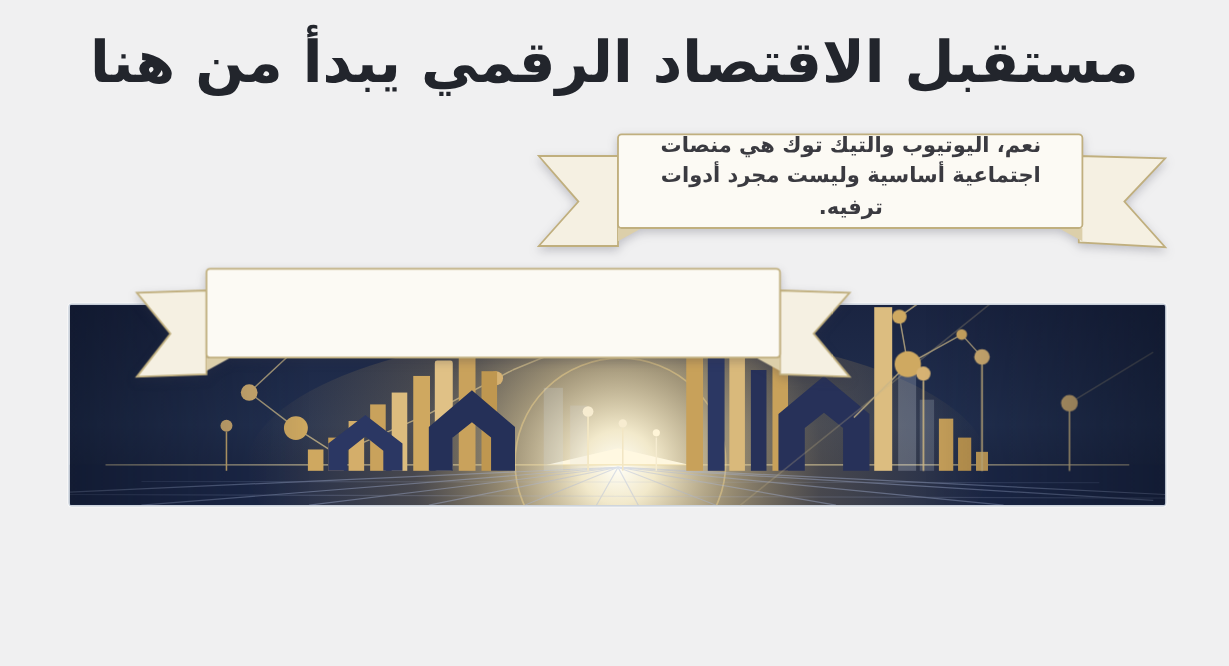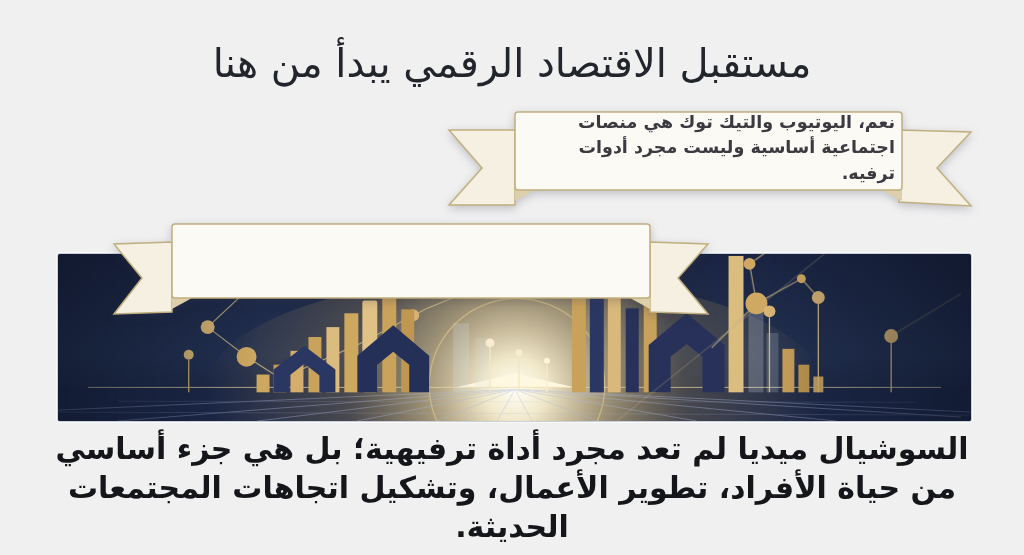--- a/index.html
+++ b/index.html
@@ -14,38 +14,37 @@
   body{
     background:var(--page-background,#f0f0f1);
     font-family:"DejaVu Sans",sans-serif;
     position:relative;
   }
   .stage{position:absolute;inset:0;}
 
   .title{
     position:absolute;top:24px;left:0;width:100%;
     text-align:center;direction:rtl;
-    font-size:40px;font-weight:normal;color:var(--title-text,#22252c);
+    font-size:48px;font-weight:bold;color:var(--title-text,#22252c);
     letter-spacing:-0.5px;
-    margin-top:16px;
   }
 
   .illustration{
     position:absolute;left:57px;top:253px;width:915px;height:169px;
     border-radius:3px;overflow:hidden;
     border:1px solid #c6cfdb;
     box-shadow:0 0 0 1px rgba(255,255,255,.6);
   }
   .illustration svg{display:block;width:100%;height:100%;}
 
   .ribbon{position:absolute;}
   .ribbon svg{position:absolute;inset:0;filter:drop-shadow(0 3px 4px rgba(50,50,70,.25));}
   .ribbon-text{
     position:absolute;display:flex;align-items:center;justify-content:center;
-    direction:rtl;text-align:right;color:#3a3a40;font-weight:bold;
+    direction:rtl;text-align:center;color:#3a3a40;font-weight:bold;
   }
   .ribbon1{left:447px;top:102px;width:526px;height:112px;}
   .ribbon1 .ribbon-text{left:76px;top:14px;width:372px;height:64px;font-size:17.5px;line-height:1.45;}
   .ribbon2{left:110px;top:216px;width:602px;height:106px;z-index:3;}
   .ribbon2 .ribbon-text{left:70px;top:12px;width:462px;height:60px;font-size:16.5px;line-height:1.4;}
 
   .footer{
     position:absolute;left:40px;right:40px;top:429px;
     direction:rtl;text-align:center;
     font-size:30px;font-weight:bold;line-height:1.3;
@@ -214,15 +213,14 @@
   <div class="ribbon ribbon2">
     <svg viewBox="0 0 602 106">
       <path d="M62,26 L4,28 L32,62 L4,98 L62,96 Z" fill="#f5f0e2" stroke="#c0af7e" stroke-width="1.5"></path>
       <path d="M540,26 L598,28 L568,62 L598,98 L540,96 Z" fill="#f5f0e2" stroke="#c0af7e" stroke-width="1.5"></path>
       <path d="M62,82 L82,82 L62,93 Z" fill="#dccfaa"></path>
       <path d="M540,82 L520,82 L540,93 Z" fill="#dccfaa"></path>
       <rect x="62" y="8" width="478" height="74" rx="3" fill="#fcfaf4" stroke="#c0af7e" stroke-width="1.5"></rect>
     </svg>
   </div>
 
-  <p class="footer" dir="rtl">السوشيال ميديا لم تعد مجرد أداة ترفيهية؛ بل هي جزء أساسي من حياة الأفراد، تطوير الأعمال، وتشكيل اتجاهات المجتمعات الحديثة.</p>
 
 </div>
 
 </body></html>

